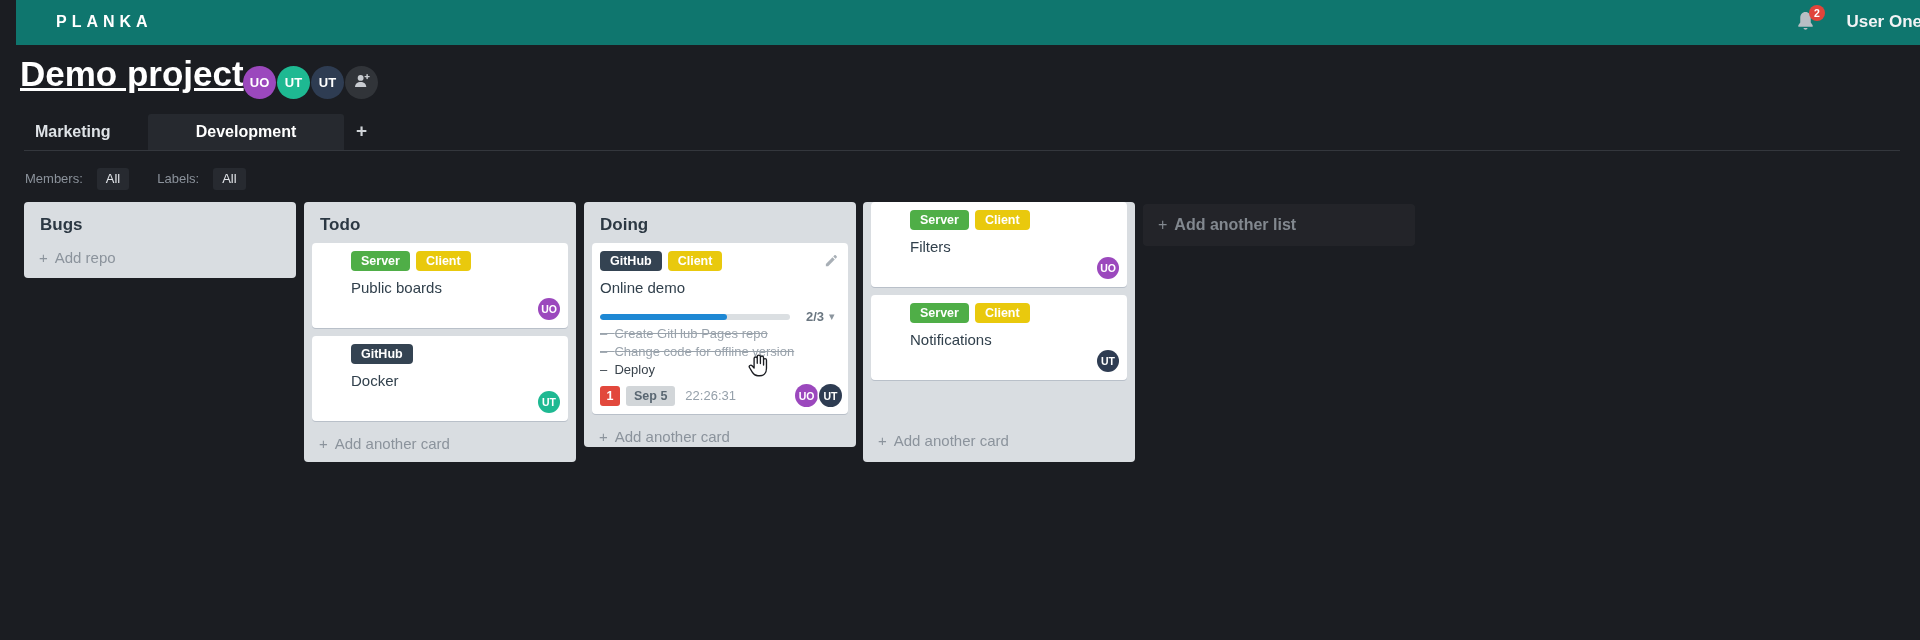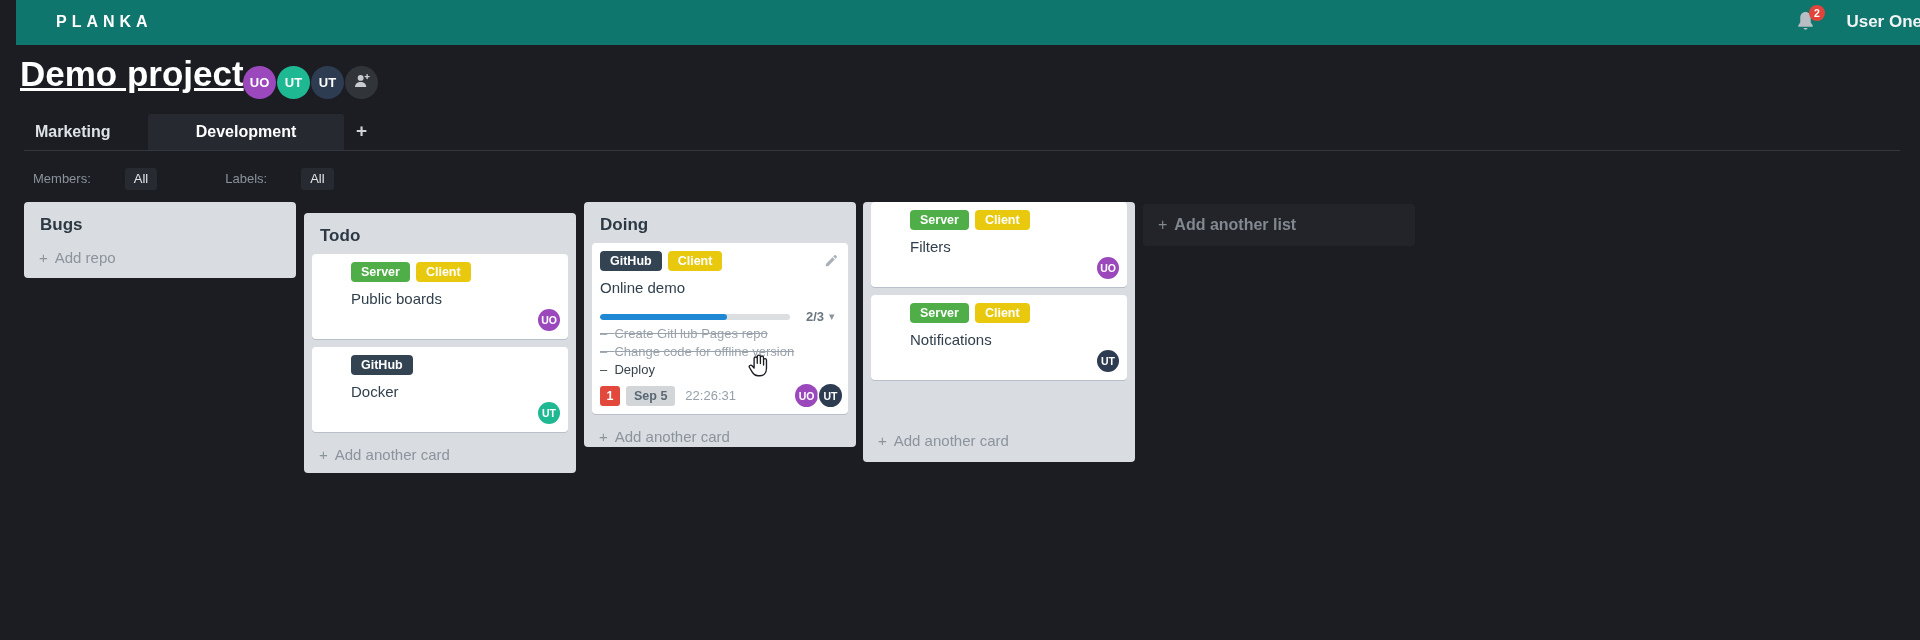--- a/index.html
+++ b/index.html
@@ -30,21 +30,21 @@
 
   
   .tabs { position:absolute; left:24px; top:114px; height:36px; display:flex; }
   .tab { height:36px; line-height:36px; font-size:16px; font-weight:600; color:#dfe3e7; cursor:pointer; }
   .tab.inactive { width:124px; padding-left:11px; }
   .tab.active { width:196px; text-align:center; background:#26292f; color:#ffffff; border-radius:3px 3px 0 0; }
   .tab-add { height:36px; line-height:34px; margin-left:12px; font-size:19px; font-weight:700; color:#cfd3d7; cursor:pointer; }
   .tab-divider { position:absolute; left:24px; right:20px; top:150px; height:1px; background:#34373d; }
 
   
-  .filters { position:absolute; left:33px; top:168px; display:flex; align-items:center;gap:20px; }
+  .filters { position:absolute; left:25px; top:168px; display:flex; align-items:center; }
   .filter-label { font-size:13px; color:#8b929b; line-height:22px; margin-right:14px; }
   .filter-chip { background:#272a30; border-radius:3px; color:#e2e5e9; font-size:13px;
                  line-height:22px; padding:0 9px; cursor:pointer; }
   .filter-gap { width:28px; }
 
   
   .list { position:absolute; top:202px; width:272px; background:#d9dde1; border-radius:4px;
           display:flex; flex-direction:column; }
   .list-header { padding:13px 16px 8px 16px; font-size:17px; font-weight:700; color:#2c3843; cursor:pointer; }
   .cards { padding:0 8px; }
@@ -142,21 +142,21 @@
   <span class="filter-chip">All</span>
 </div>
 
 <div class="list" style="left:24px; height:76px;">
   <div class="list-header">Bugs</div>
   <div class="add-card">
     <span class="plus">+</span><span>Add repo</span>
   </div>
 </div>
 
-<div class="list" style="left:304px; height:260px;margin-top:11px;">
+<div class="list" style="left:304px; height:260px;">
   <div class="list-header">Todo</div>
   <div class="cards">
     <div class="card simple">
       <div class="labels">
         <span class="label-badge" style="background-color: rgb(79, 174, 71);">Server</span>
         <span class="label-badge" style="background-color: rgb(233, 201, 13);">Client</span>
       </div>
       <div class="card-title">Public boards</div>
       <div class="card-avatar" style="background-color: rgb(155, 72, 189);">UO</div>
     </div>

